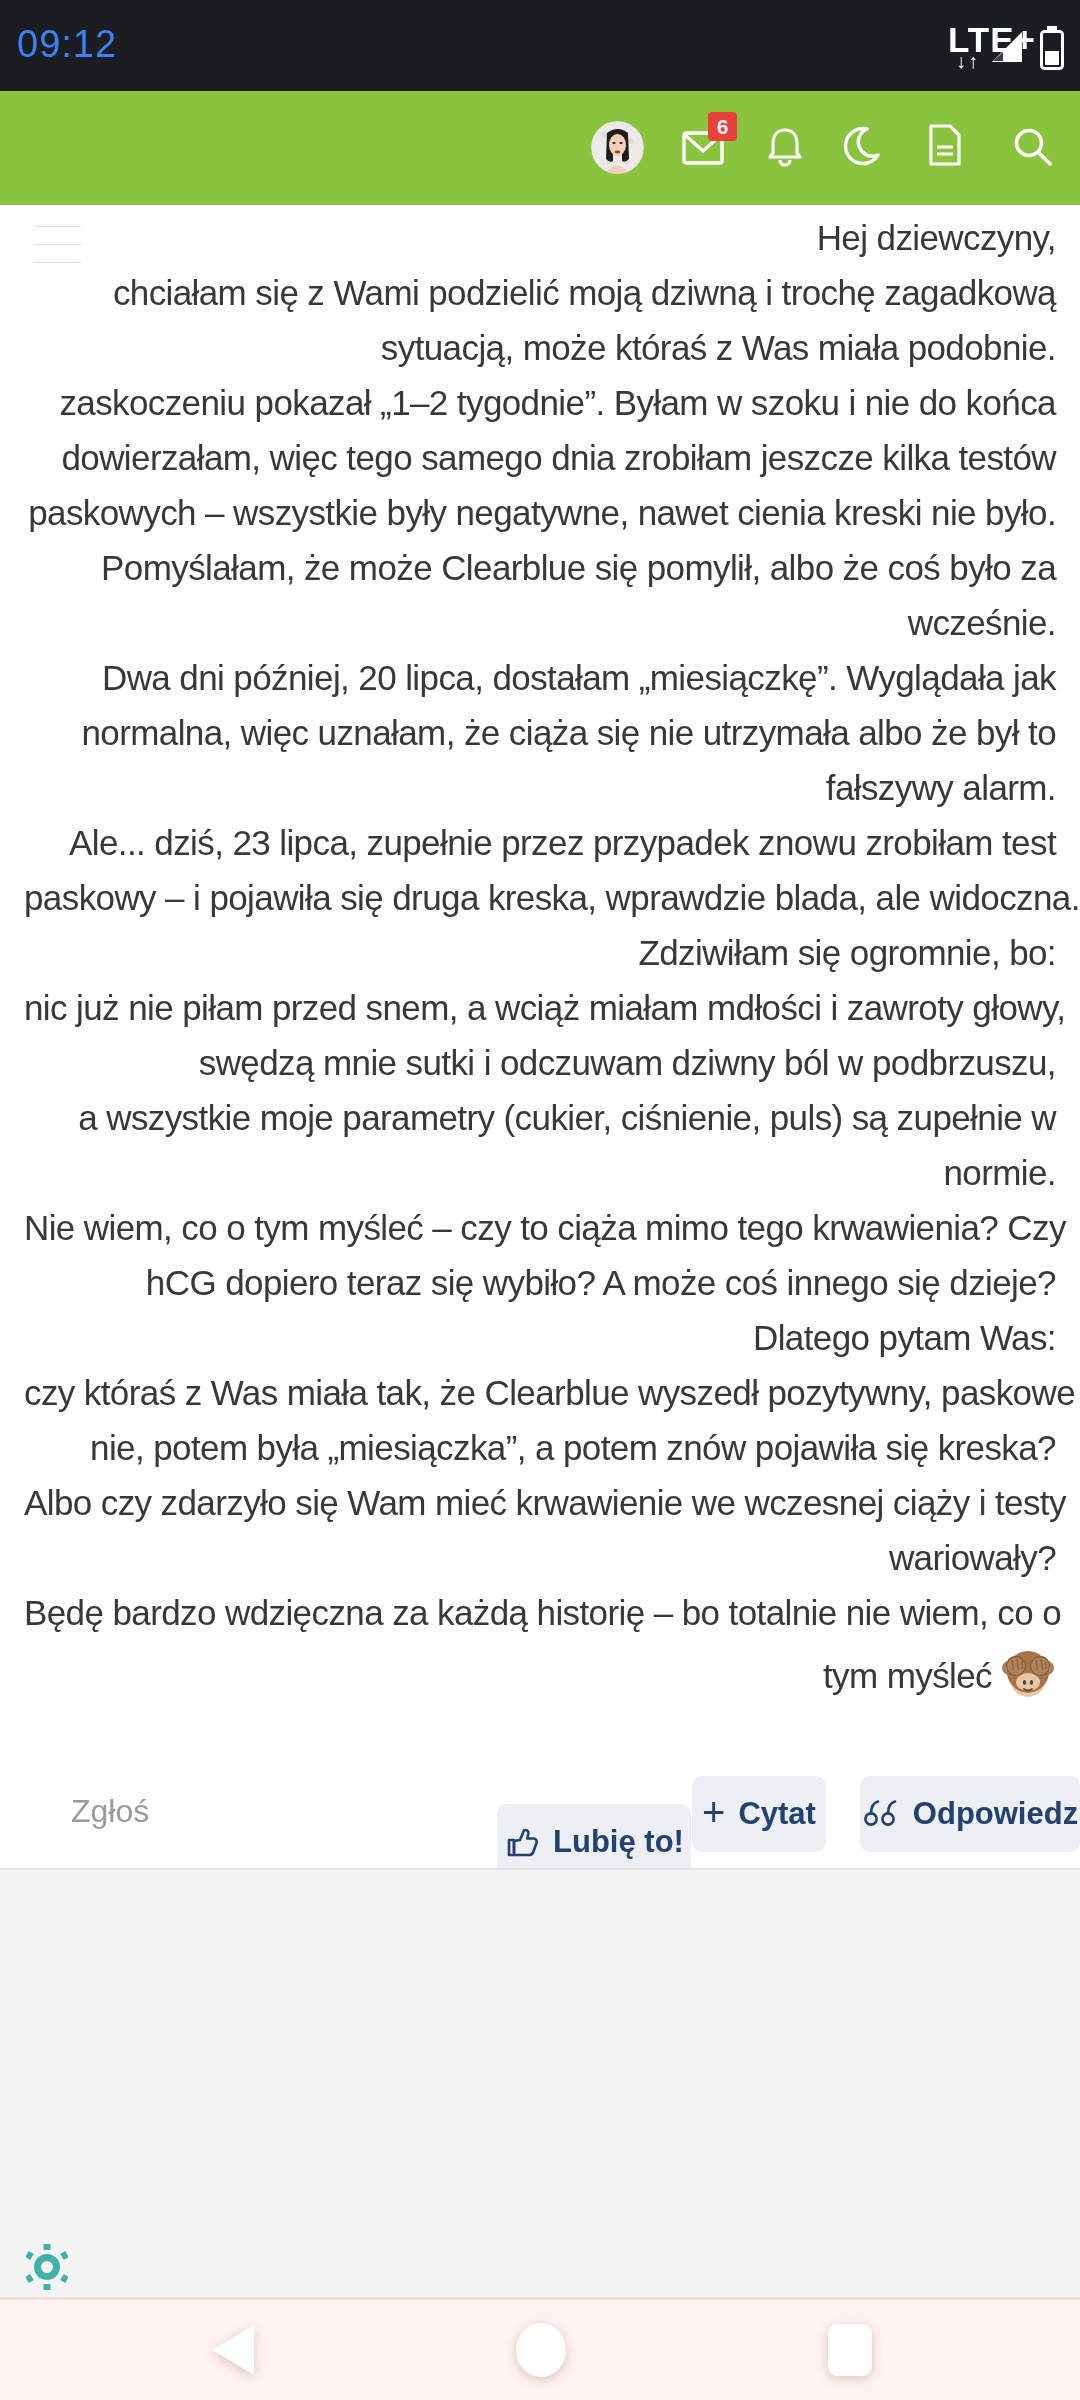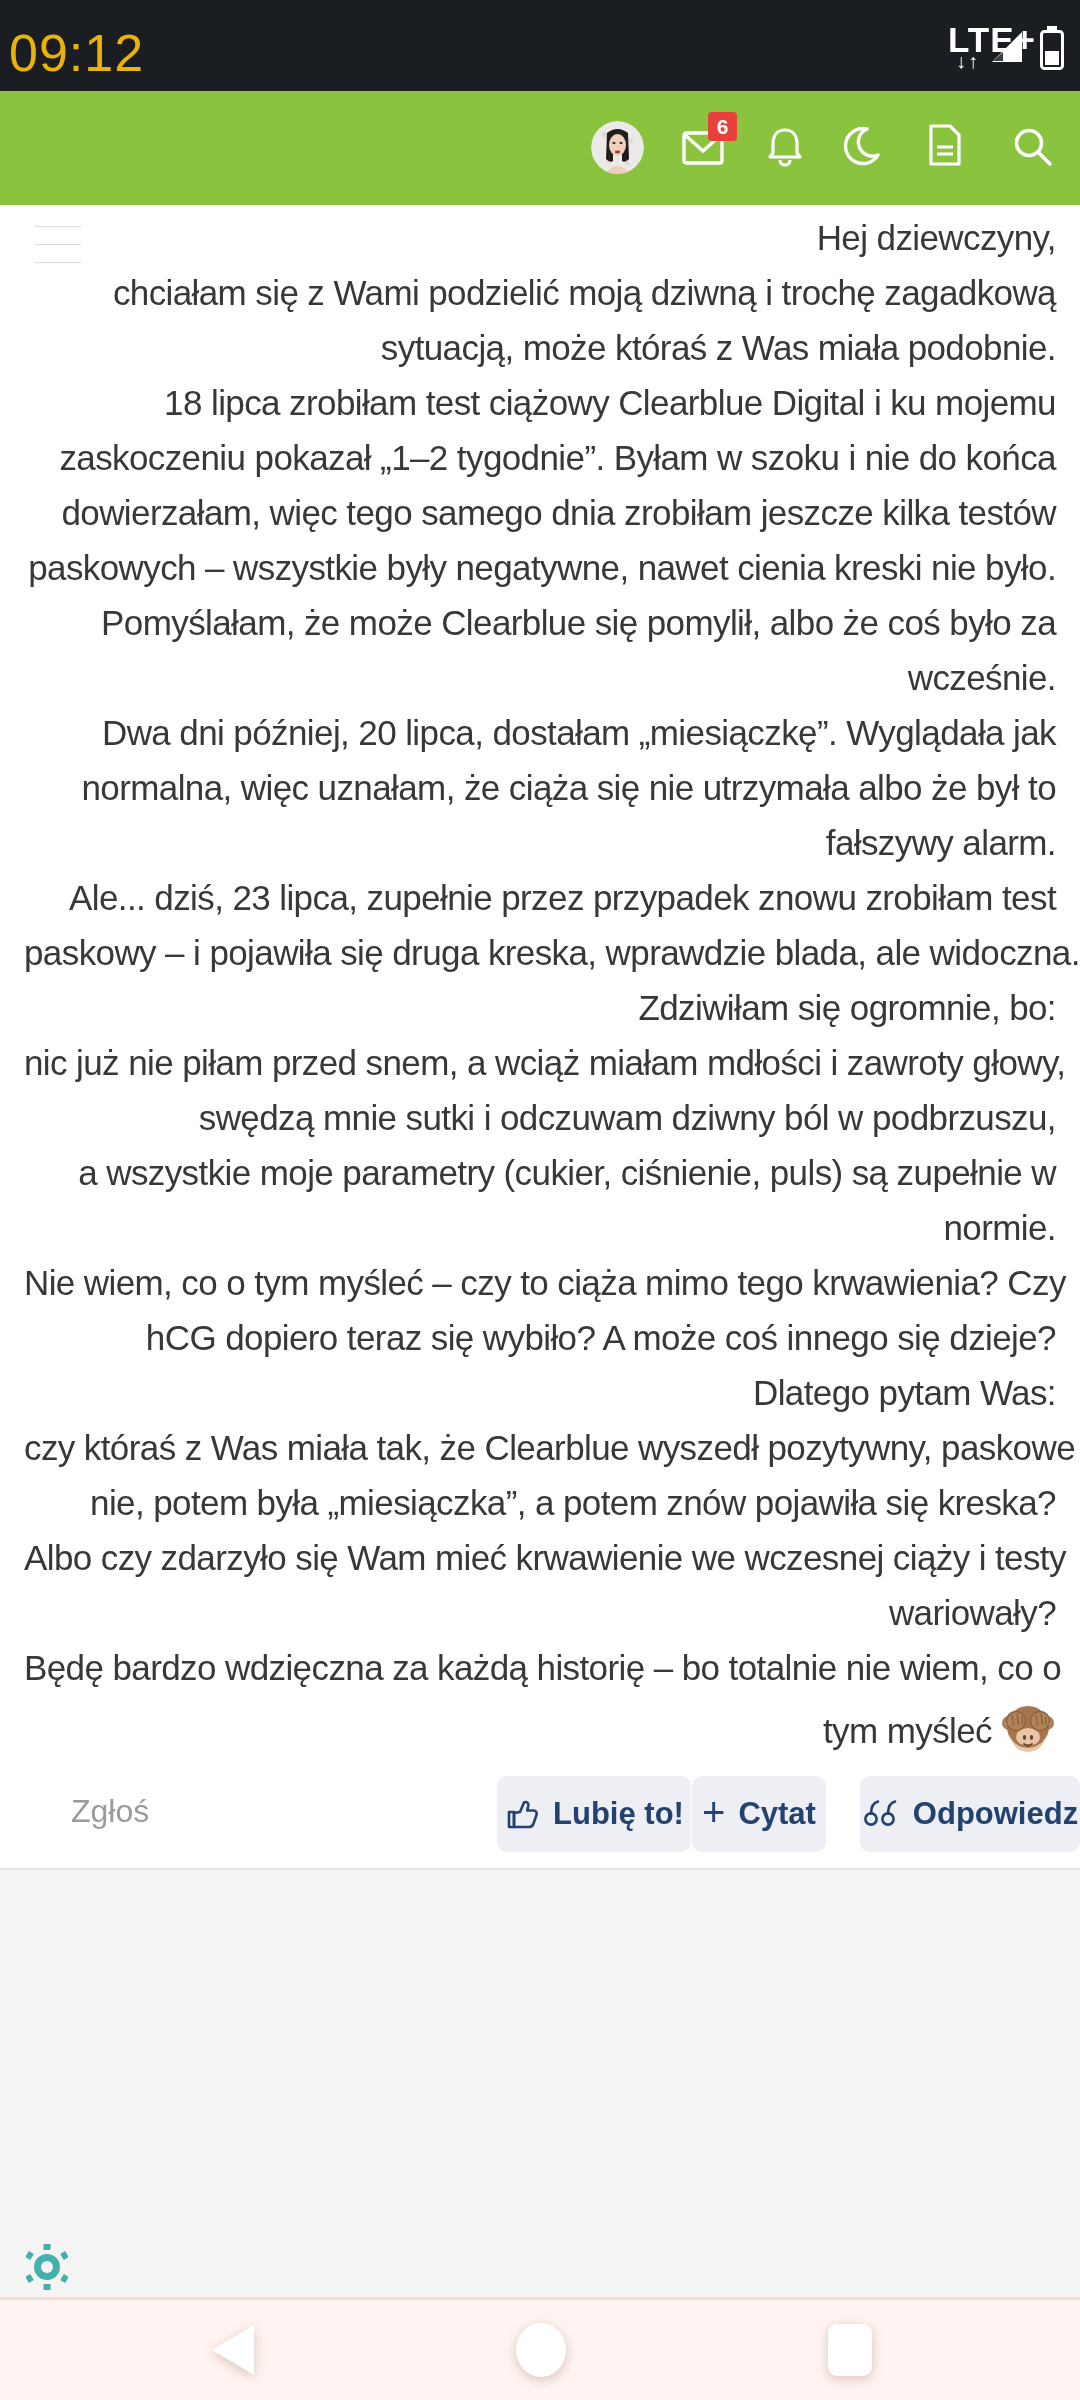--- a/index.html
+++ b/index.html
@@ -1,21 +1,21 @@
 <!DOCTYPE html>
 <html><head>
 <meta charset="utf-8">
 <style>
   html,body{margin:0;padding:0;background:#000;}
   #page{position:relative;width:1080px;height:2400px;background:#ffffff;
         font-family:"Liberation Sans", sans-serif;overflow:hidden;}
 
   
   .status{position:absolute;top:0;left:0;width:100%;height:91px;background:#1a1d21;}
-  .status .time{position:absolute;left:9px;top:23px;font-size:52px;color:#eab308;letter-spacing:1px;}
+  .status .time{position:absolute;left:17px;top:23px;font-size:38px;color:#3b82f6;letter-spacing:1px;}
   .lte{position:absolute;left:948px;top:20px;color:#ffffff;font-size:35px;font-weight:bold;letter-spacing:1px;}
   .lte-arrows{position:absolute;left:956px;top:50px;color:#ffffff;font-size:20px;letter-spacing:2px;}
   .sig{position:absolute;left:992px;top:31px;}
   .bat{position:absolute;left:1040px;top:26px;}
 
   
   .appbar{position:absolute;top:91px;left:0;width:100%;height:114px;background:#8ac43e;}
   .burger{position:absolute;left:34px;top:126px;width:47px;cursor:pointer;}
   .burger div{width:47px;height:9px;background:#ffffff;border-radius:2px;margin-bottom:9px;box-shadow:0 1px 1px rgba(0,0,0,.15);}
   .avatar{position:absolute;left:591px;top:121px;width:53px;height:53px;border-radius:50%;overflow:hidden;}
@@ -26,21 +26,21 @@
   
   .post{position:absolute;left:24px;top:210px;width:1032px;text-align:right;}
   .post-line{height:55px;line-height:55px;font-size:35px;letter-spacing:-0.6px;color:#383838;white-space:nowrap;}
   .post-last{height:72px;line-height:72px;font-size:35px;letter-spacing:-0.6px;color:#383838;white-space:nowrap;}
   .emoji{vertical-align:-14px;margin-left:8px;}
 
   
   .report{position:absolute;left:26px;top:1793px;font-size:32px;color:#9a9a9a;cursor:pointer;margin-left:45px;}
   .btn{position:absolute;top:1776px;height:76px;background:#edeff5;border-radius:10px;color:#234270;
        font-weight:bold;font-size:31px;display:flex;align-items:center;justify-content:center;gap:13px;cursor:pointer;box-sizing:border-box;}
-  .btn-like{left:497px;width:194px;}
+  .btn-like{left:497px;width:194px;margin-top:28px;}
   .btn-cite{left:692px;width:134px;}
   .btn-reply{left:860px;width:220px;}
   .plus{font-size:40px;font-weight:normal;margin-top:-4px;}
 
   
   .divider{position:absolute;top:1868px;left:0;width:100%;height:2px;background:#e4e4e4;}
   .lower{position:absolute;top:1870px;left:0;width:100%;height:427px;background:#f4f4f4;}
   .gear{position:absolute;left:26px;top:2244px;cursor:pointer;}
 
   
@@ -120,21 +120,20 @@
   <svg class="tool-ic" style="left:1012px;top:126px;" width="42" height="42" viewBox="0 0 42 42">
     <circle cx="17" cy="17" r="12.5" fill="none" stroke="#ffffff" stroke-width="3.6"></circle>
     <line x1="26.5" y1="26.5" x2="38" y2="38" stroke="#ffffff" stroke-width="3.6" stroke-linecap="round"></line>
   </svg>
 
   <div class="post">
     <div>
         <div class="post-line">Hej dziewczyny,</div>
         <div class="post-line">chciałam się z Wami podzielić moją dziwną i trochę zagadkową</div>
         <div class="post-line">sytuacją, może któraś z Was miała podobnie.</div>
-        <div class="post-line">18 lipca zrobiłam test ciążowy Clearblue Digital i ku mojemu</div>
         <div class="post-line">zaskoczeniu pokazał „1–2 tygodnie”. Byłam w szoku i nie do końca</div>
         <div class="post-line">dowierzałam, więc tego samego dnia zrobiłam jeszcze kilka testów</div>
         <div class="post-line">paskowych – wszystkie były negatywne, nawet cienia kreski nie było.</div>
         <div class="post-line">Pomyślałam, że może Clearblue się pomylił, albo że coś było za</div>
         <div class="post-line">wcześnie.</div>
         <div class="post-line">Dwa dni później, 20 lipca, dostałam „miesiączkę”. Wyglądała jak</div>
         <div class="post-line">normalna, więc uznałam, że ciąża się nie utrzymała albo że był to</div>
         <div class="post-line">fałszywy alarm.</div>
         <div class="post-line">Ale... dziś, 23 lipca, zupełnie przez przypadek znowu zrobiłam test</div>
         <div class="post-line">paskowy – i pojawiła się druga kreska, wprawdzie blada, ale widoczna.</div>

